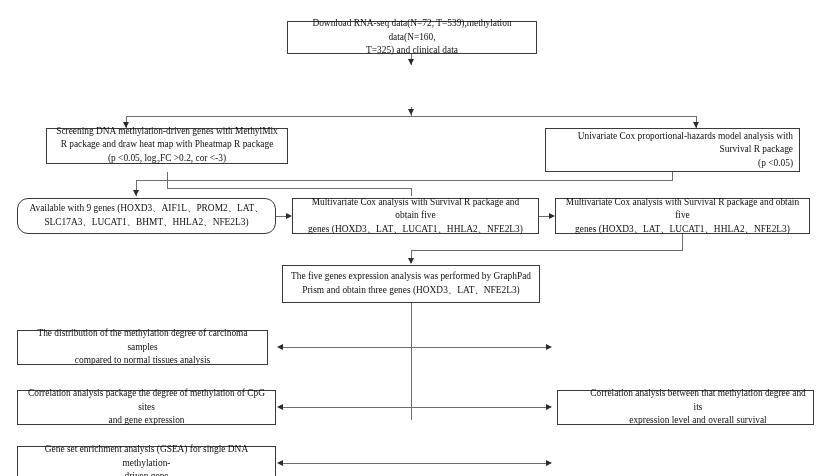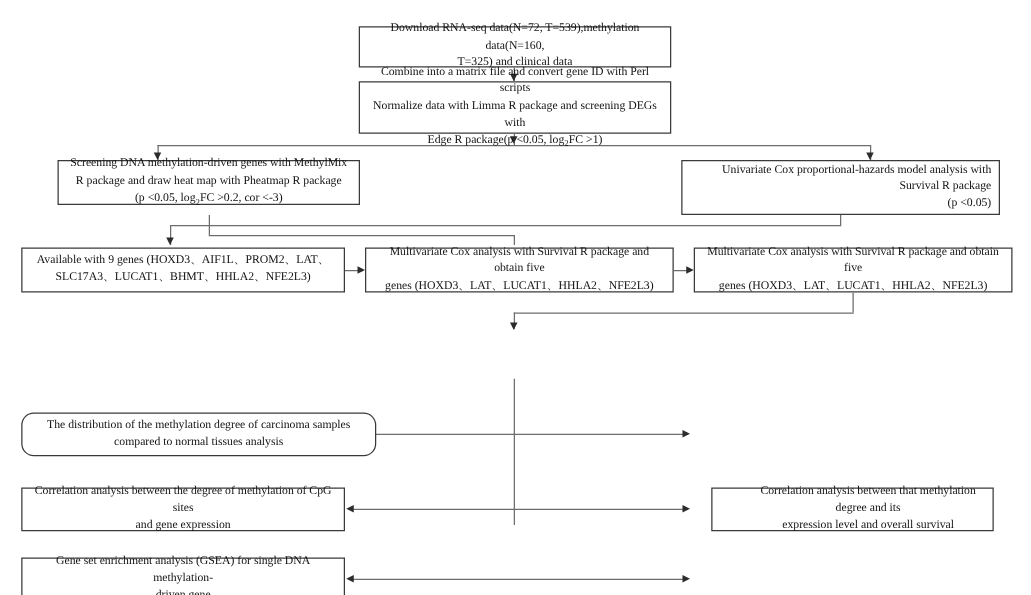--- a/index.html
+++ b/index.html
@@ -85,23 +85,20 @@
 <div id="flowchart">
 
   <div class="node" style="left:287px; top:5px; width:250px; height:33px;">
     <span class="txt">Download RNA-seq data(N=72, T=539),methylation data(N=160,
 T=325) and clinical data</span>
   </div>
 
   <div class="vline" style="left:411px; top:38px; height:11px;"></div>
   <div class="arrow-down" style="left:408px; top:43px;"></div>
 
-  <div class="node" style="left:287px; top:49px; width:250px; height:42px;">
-    <span class="txt">Combine into a matrix file and convert gene ID with Perl scripts<br>Normalize data with Limma R package and screening DEGs with<br>Edge R package(p &lt;0.05, log<sub style="font-size:0.75em">2</sub>FC &gt;1)</span>
-  </div>
 
   <div class="vline" style="left:411px; top:91px; height:9px;"></div>
   <div class="arrow-down" style="left:408px; top:93px;"></div>
   <div class="hline" style="left:126px; top:100px; width:570px;"></div>
   <div class="vline" style="left:126px; top:100px; height:12px;"></div>
   <div class="arrow-down" style="left:123px; top:106px;"></div>
   <div class="vline" style="left:696px; top:100px; height:12px;"></div>
   <div class="arrow-down" style="left:693px; top:106px;"></div>
 
   <div class="node" style="left:46px; top:112px; width:242px; height:36px;">
@@ -116,21 +113,21 @@
 
   <div class="vline" style="left:167px; top:156px; height:16px;"></div>
   <div class="hline" style="left:167px; top:172px; width:245px;"></div>
   <div class="vline" style="left:411px; top:172px; height:8px;"></div>
 
   <div class="vline" style="left:672px; top:156px; height:8px;"></div>
   <div class="hline" style="left:136px; top:164px; width:537px;"></div>
   <div class="vline" style="left:136px; top:164px; height:16px;"></div>
   <div class="arrow-down" style="left:133px; top:174px;"></div>
 
-  <div class="node" style="left:17px; top:182px; width:259px; height:36px;">
+  <div class="node" style="left:17px; top:182px; width:259px; height:36px;border-radius:11px;">
     <span class="txt">Available with 9 genes (HOXD3、AIF1L、PROM2、LAT、
 SLC17A3、LUCAT1、BHMT、HHLA2、NFE2L3)</span>
   </div>
 
   <div class="hline" style="left:276px; top:200px; width:14px;"></div>
   <div class="arrow-right" style="left:286px; top:197px;"></div>
 
   <div class="node" style="left:292px; top:182px; width:247px; height:36px;">
     <span class="txt">Multivariate Cox analysis with Survival R package and obtain five
 genes (HOXD3、LAT、LUCAT1、HHLA2、NFE2L3)</span>
@@ -142,43 +139,47 @@
   <div class="node" style="left:555px; top:182px; width:255px; height:36px;">
     <span class="txt">Multivariate Cox analysis with Survival R package and obtain five
 genes (HOXD3、LAT、LUCAT1、HHLA2、NFE2L3)</span>
   </div>
 
   <div class="vline" style="left:682px; top:218px; height:16px;"></div>
   <div class="hline" style="left:411px; top:234px; width:272px;"></div>
   <div class="vline" style="left:411px; top:234px; height:13px;"></div>
   <div class="arrow-down" style="left:408px; top:242px;"></div>
 
+  <div class="node" style="left:282px; top:249px; width:258px; height:38px;">
+    <span class="txt">The five genes expression analysis was performed by GraphPad
+Prism and obtain three genes (HOXD3、LAT、NFE2L3)</span>
+  </div>
 
   <div class="vline" style="left:411px; top:287px; height:117px;"></div>
 
-  <div class="node" style="left:17px; top:314px; width:284px; height:35px;border-radius:10px;">
+  <div class="node" style="left:17px; top:314px; width:251px; height:35px;">
     <span class="txt">The distribution of the methylation degree of carcinoma samples
 compared to normal tissues analysis</span>
   </div>
 
   <div class="hline" style="left:281px; top:331px; width:269px;"></div>
   <div class="arrow-left" style="left:277px; top:328px;"></div>
   <div class="arrow-right" style="left:546px; top:328px;"></div>
 
 
   <div class="node" style="left:17px; top:374px; width:259px; height:35px;">
-    <span class="txt">Correlation analysis between the degree of methylation of CpG sites
+    <span class="txt">Correlation analysis package the degree of methylation of CpG sites
 and gene expression</span>
   </div>
 
   <div class="hline" style="left:281px; top:391px; width:269px;"></div>
   <div class="arrow-left" style="left:277px; top:388px;"></div>
   <div class="arrow-right" style="left:546px; top:388px;"></div>
 
-  <div class="node" style="left:569px; top:374px; width:226px; height:35px;padding-left:31px;">
+  <div class="node" style="left:557px; top:374px; width:257px; height:35px;padding-left:31px;">
     <span class="txt">Correlation analysis between that methylation degree and its
 expression level and overall survival</span>
   </div>
 
   <div class="node" style="left:17px; top:430px; width:259px; height:35px;">
     <span class="txt">Gene set enrichment analysis (GSEA) for single DNA methylation-
 driven gene</span>
   </div>
 
   <div class="hline" style="left:281px; top:447px; width:269px;"></div>

